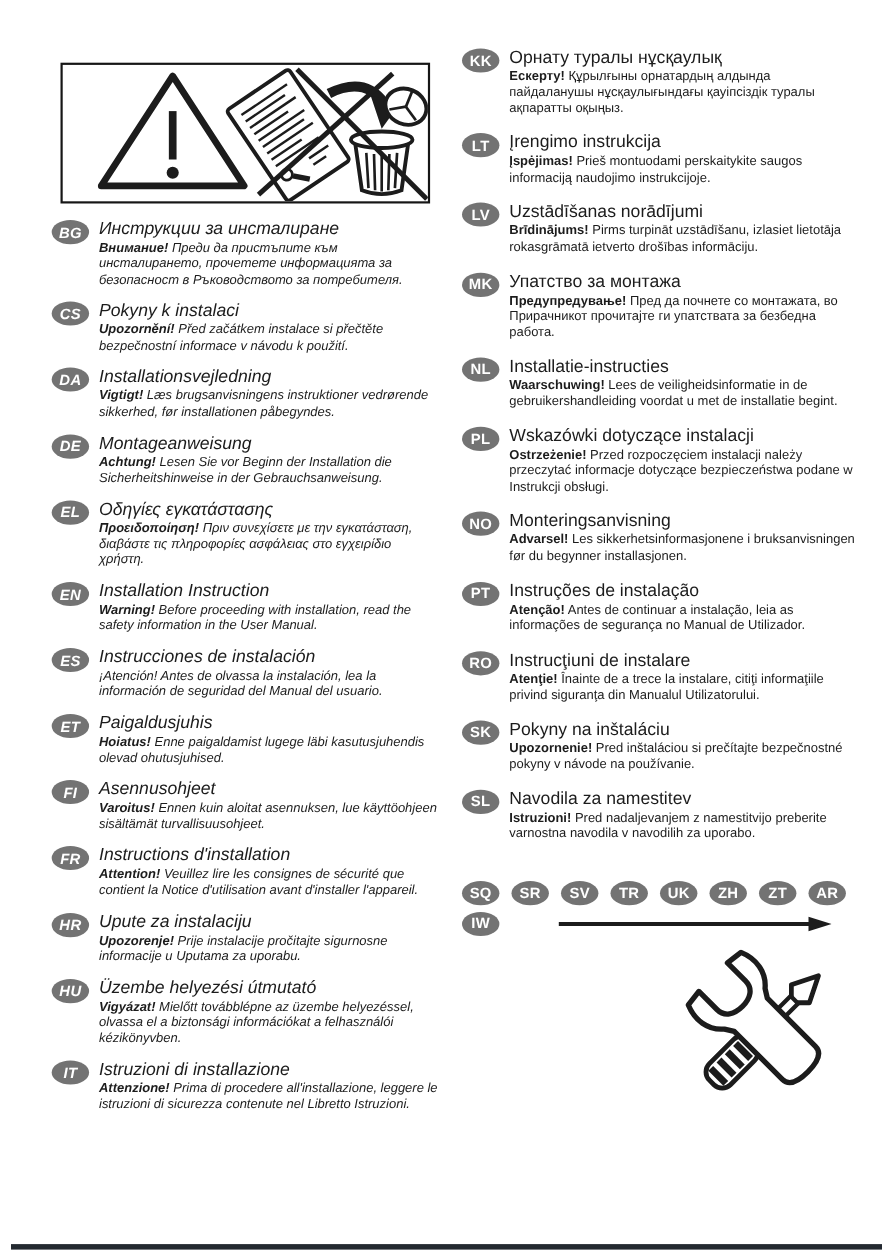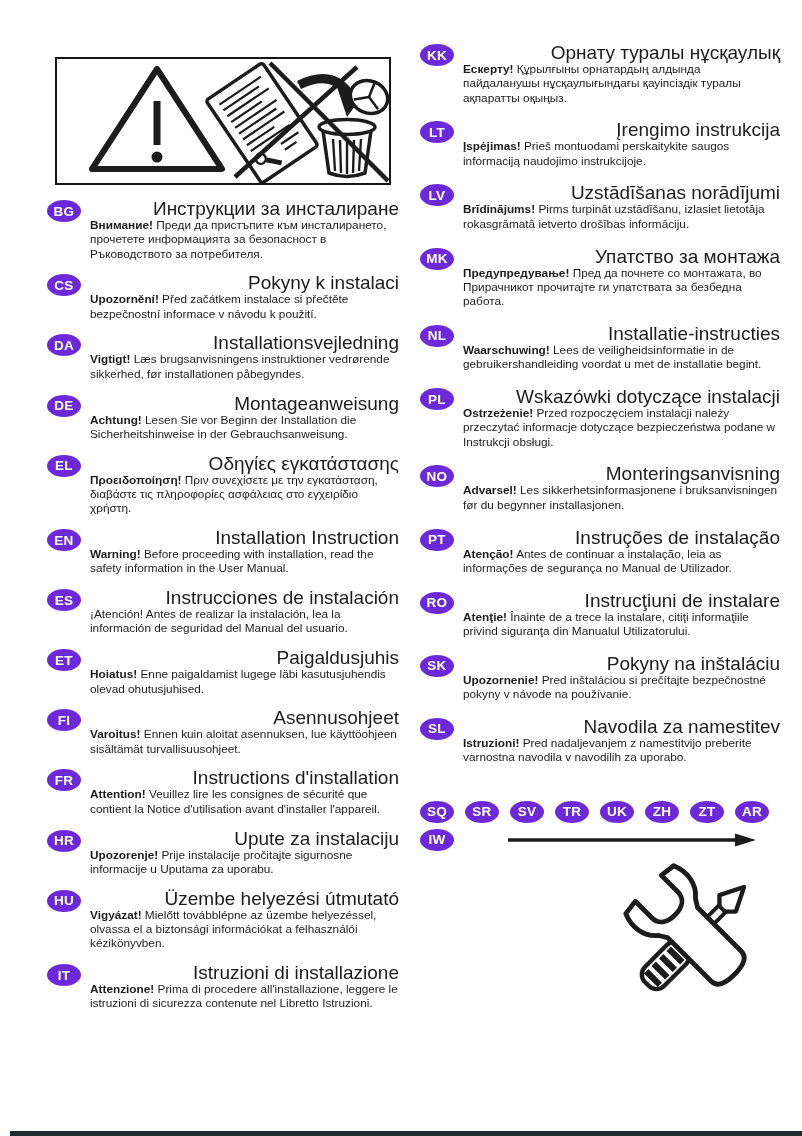--- a/index.html
+++ b/index.html
@@ -7,34 +7,34 @@
     width:802px;height:1136px;position:relative;overflow:hidden;
     background:#ffffff;color:#1c1c1c;
     font-family:"Liberation Sans","DejaVu Sans",sans-serif;
     -webkit-font-smoothing:antialiased;
   }
   .illustration-box{
     position:absolute;left:55px;top:57px;width:332px;height:124px;
     border:2px solid #161616;background:#fff;
   }
   .col{position:absolute;display:flex;flex-direction:column;}
-  .col-left{left:47px;top:200px;width:352px;}
+  .col-left{left:47px;top:200px;width:352px;font-style:italic;}
   .col-right{left:420px;top:44px;width:360px;}
   .section{display:flex;align-items:flex-start;margin-bottom:13.5px;}
   .col-right .section{margin-bottom:16.5px;}
   .badge{
     display:inline-flex;align-items:center;justify-content:center;
     width:34px;height:22px;border-radius:50%;
-    background:#6d28d9;color:#ffffff;
+    background:#737373;color:#ffffff;
     font-weight:bold;font-size:13.5px;letter-spacing:.3px;
     flex-shrink:0;
   }
   .section .badge{margin-right:9px;margin-top:0;}
   .sec-text{flex:1;min-width:0;}
-  .sec-title{font-size:19px;line-height:17px;margin-bottom:1px;text-align:right;}
+  .sec-title{font-size:16px;line-height:17px;margin-bottom:1px;}
   .sec-body{font-size:11.8px;line-height:14.3px;}
   .warn{font-weight:bold;}
   .warn-plain{font-weight:normal;}
   .badge-row{display:flex;gap:11px;margin-top:20px;}
   .iw-row{display:flex;align-items:center;margin-top:6px;gap:40px;}
   .iw-row svg{margin-left:12px;display:block;}
   .tools-wrap{display:flex;justify-content:flex-end;margin-top:12px;padding-right:2px;}
   .footer-bar{
     position:absolute;left:10px;right:0;bottom:0;height:5px;background:#232930;
   }
@@ -154,21 +154,21 @@
         <span>Before proceeding with installation, read the safety information in the User Manual.</span>
       </div>
     </div>
   </div>
   <div class="section">
     <span class="badge">ES</span>
     <div class="sec-text">
       <div class="sec-title">Instrucciones de instalación</div>
       <div class="sec-body">
         <span class="warn warn-plain">¡Atención!</span>
-        <span>Antes de realizar la instalación, lea la información de seguridad del Manual del usuario.</span>
+        <span>Antes de olvassa la instalación, lea la información de seguridad del Manual del usuario.</span>
       </div>
     </div>
   </div>
   <div class="section">
     <span class="badge">ET</span>
     <div class="sec-text">
       <div class="sec-title">Paigaldusjuhis</div>
       <div class="sec-body">
         <span class="warn">Hoiatus!</span>
         <span>Enne paigaldamist lugege läbi kasutusjuhendis olevad ohutusjuhised.</span>

